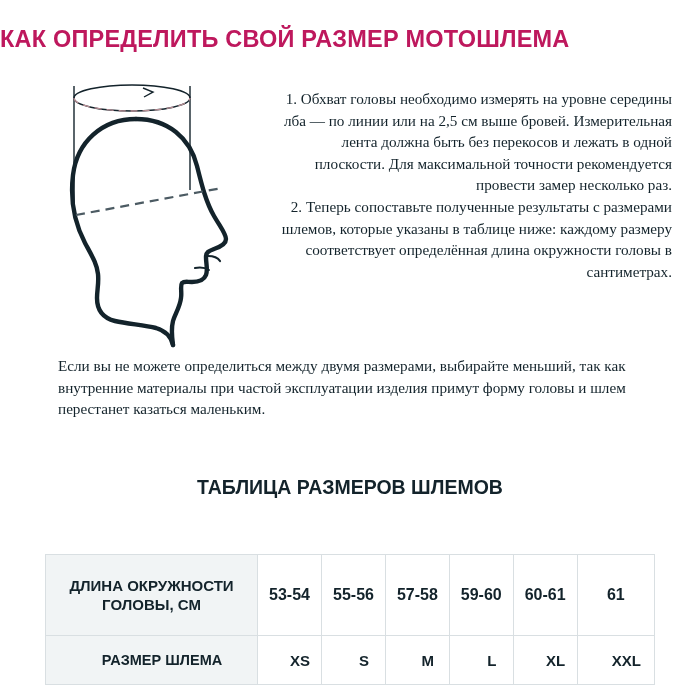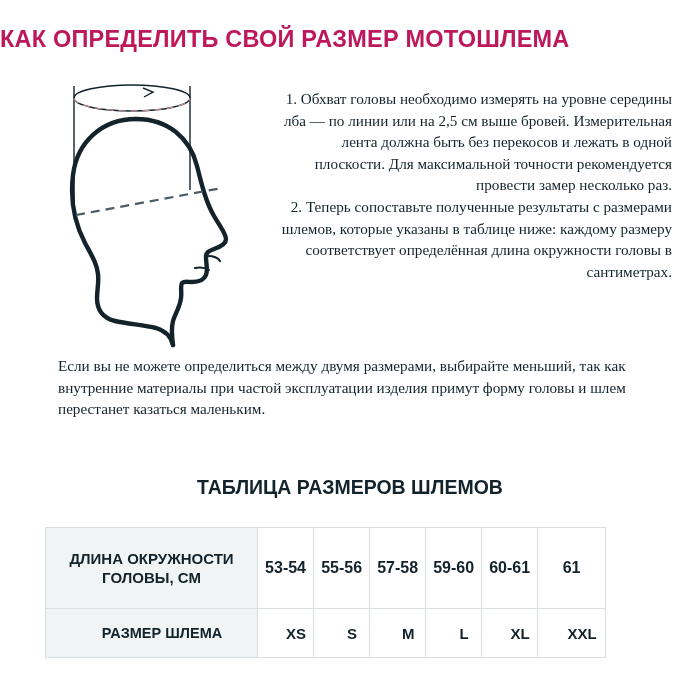--- a/index.html
+++ b/index.html
@@ -84,22 +84,22 @@
     width: 700px;
     text-align: center;
     font-family: "Liberation Sans", sans-serif;
     font-weight: bold;
     font-size: 19.5px;
     color: #13232b;
   }
   .size-table {
     position: absolute;
     left: 45px;
-    top: 527px;
-    width: 561px;
+    top: 554px;
+    width: 610px;
     border-collapse: collapse;
     font-family: "Liberation Sans", sans-serif;
   }
   .size-table td {
     border: 1px solid #d9dfe2;
     text-align: center;
     vertical-align: middle;
     color: #13232b;
   }
   .size-table tr.row-head td {

